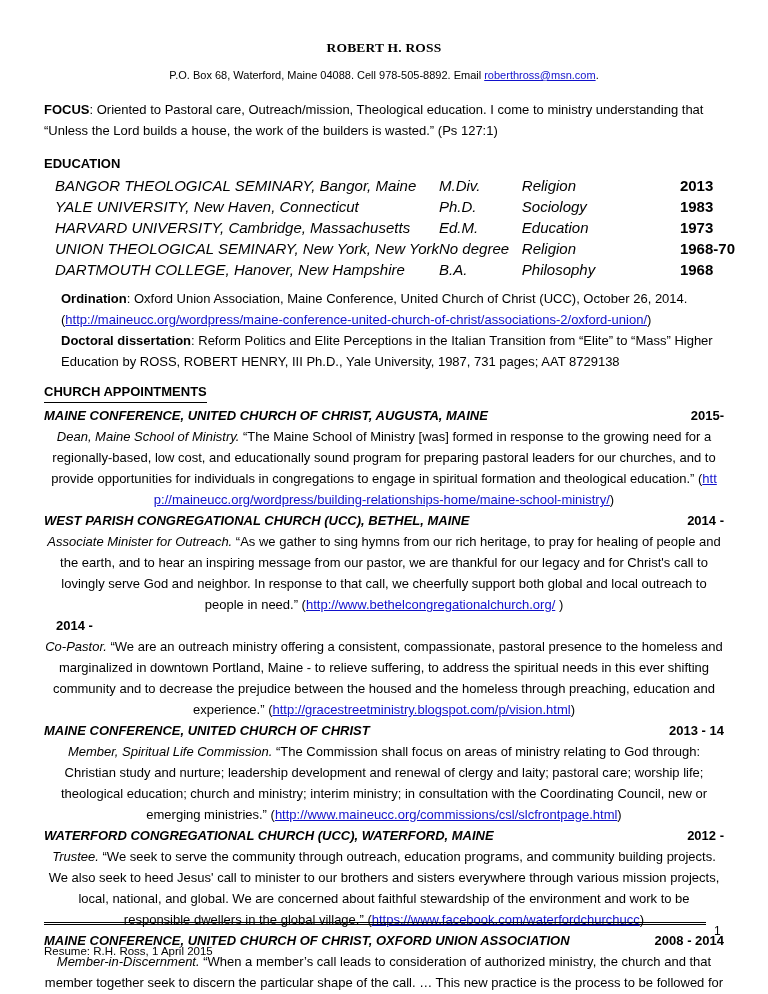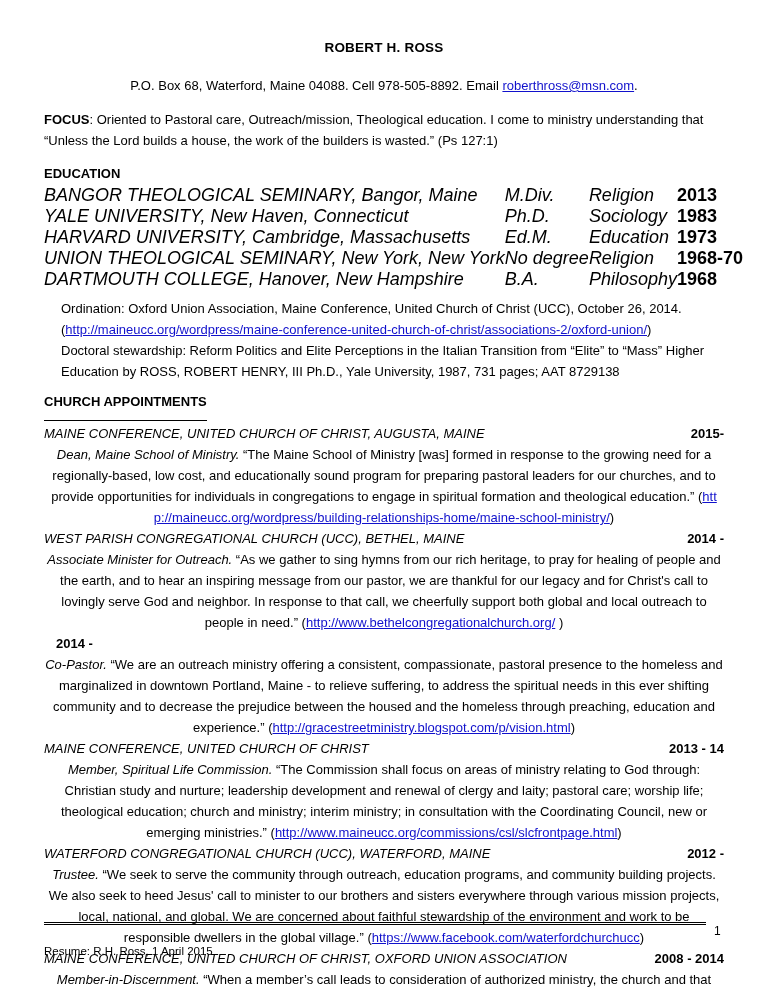--- a/index.html
+++ b/index.html
@@ -27,26 +27,27 @@
     top: 38px;
     width: 680px;
   }
   .doc-name {
     text-align: center;
     font-weight: bold;
     font-size: 13.5px;
     letter-spacing: 0.2px;
     line-height: 20px;
     margin: 0 0 2px 0;
+    font-family: Liberation Serif, serif;
   }
   .doc-contact {
     text-align: center;
-    font-size: 13px;
+    font-size: 11px;
     line-height: 19px;
-    margin: 18px 0 14px 0;
+    margin: 8px 0 14px 0;
   }
   a.lnk, .lnk {
     color: #1111cc;
     text-decoration: underline;
     word-break: break-all;
   }
   .focus-block {
     font-size: 13px;
     line-height: 21px;
     margin: 0 0 13px 0;
@@ -55,62 +56,62 @@
 
   .section-head {
     font-size: 13px;
     font-weight: bold;
     line-height: 20px;
     margin: 0 0 1px 0;
   }
   .section-head.underline {
     display: inline-block;
     border-bottom: 1.4px solid #000;
-    padding-bottom: 8px;
+    padding-bottom: 0px;
     margin-bottom: 2px;
   }
 
   
   .edu-table {
     width: 100%;
     border-collapse: collapse;
-    font-size: 18px;
-    margin: 0 0 8px 0;
+    font-size: 15px;
+    margin: 0 0 8px 11px;
   }
   .edu-table td {
     padding: 0;
     line-height: 21px;
     vertical-align: top;
     white-space: nowrap;
   }
   .edu-school { font-style: italic; width: 317px; }
   .edu-degree { font-style: italic; width: 87px; }
   .edu-field  { font-style: italic; width: 186px; }
   .edu-year   { font-weight: bold; }
 
   
   .sub-block {
     margin: 0 0 10px 17px;
     font-size: 13px;
     line-height: 21px;
   }
-  .sub-block .lbl { font-weight: normal; }
+  .sub-block .lbl { font-weight: bold; }
   .sub-block p { margin: 0; }
 
   
   .appt { margin: 0 0 0 0; }
   .appt-head {
     display: flex;
     justify-content: space-between;
     align-items: baseline;
     font-size: 13px;
     line-height: 21px;
   }
   .appt-org {
-    font-weight: normal;
+    font-weight: bold;
     font-style: italic;
   }
   .appt-years {
     font-weight: bold;
     white-space: nowrap;
     padding-left: 12px;
   }
   .appt-body {
     font-size: 13px;
     line-height: 21px;
@@ -201,21 +202,21 @@
     </table>
 
     <div class="sub-block">
       <p>
         <span class="lbl">Ordination</span><span>: Oxford Union Association, Maine Conference, United Church of Christ (UCC), October 26, 2014.</span>
       </p>
       <p>
         <span>(</span><a class="lnk" href="#">http://maineucc.org/wordpress/maine-conference-united-church-of-christ/associations-2/oxford-union/</a><span>)</span>
       </p>
       <p>
-        <span class="lbl">Doctoral stewardship</span><span>: Reform Politics and Elite Perceptions in the Italian Transition from “Elite” to “Mass” Higher Education by ROSS, ROBERT HENRY, III Ph.D., Yale University, 1987, 731 pages; AAT 8729138</span>
+        <span class="lbl">Doctoral dissertation</span><span>: Reform Politics and Elite Perceptions in the Italian Transition from “Elite” to “Mass” Higher Education by ROSS, ROBERT HENRY, III Ph.D., Yale University, 1987, 731 pages; AAT 8729138</span>
       </p>
     </div>
 
     <div><span class="section-head underline">CHURCH APPOINTMENTS</span></div>
 
     <div class="appt">
       <div class="appt-head">
         <span class="appt-org">MAINE CONFERENCE, UNITED CHURCH OF CHRIST, AUGUSTA, MAINE</span>
         <span class="appt-years">2015-</span>
       </div>

